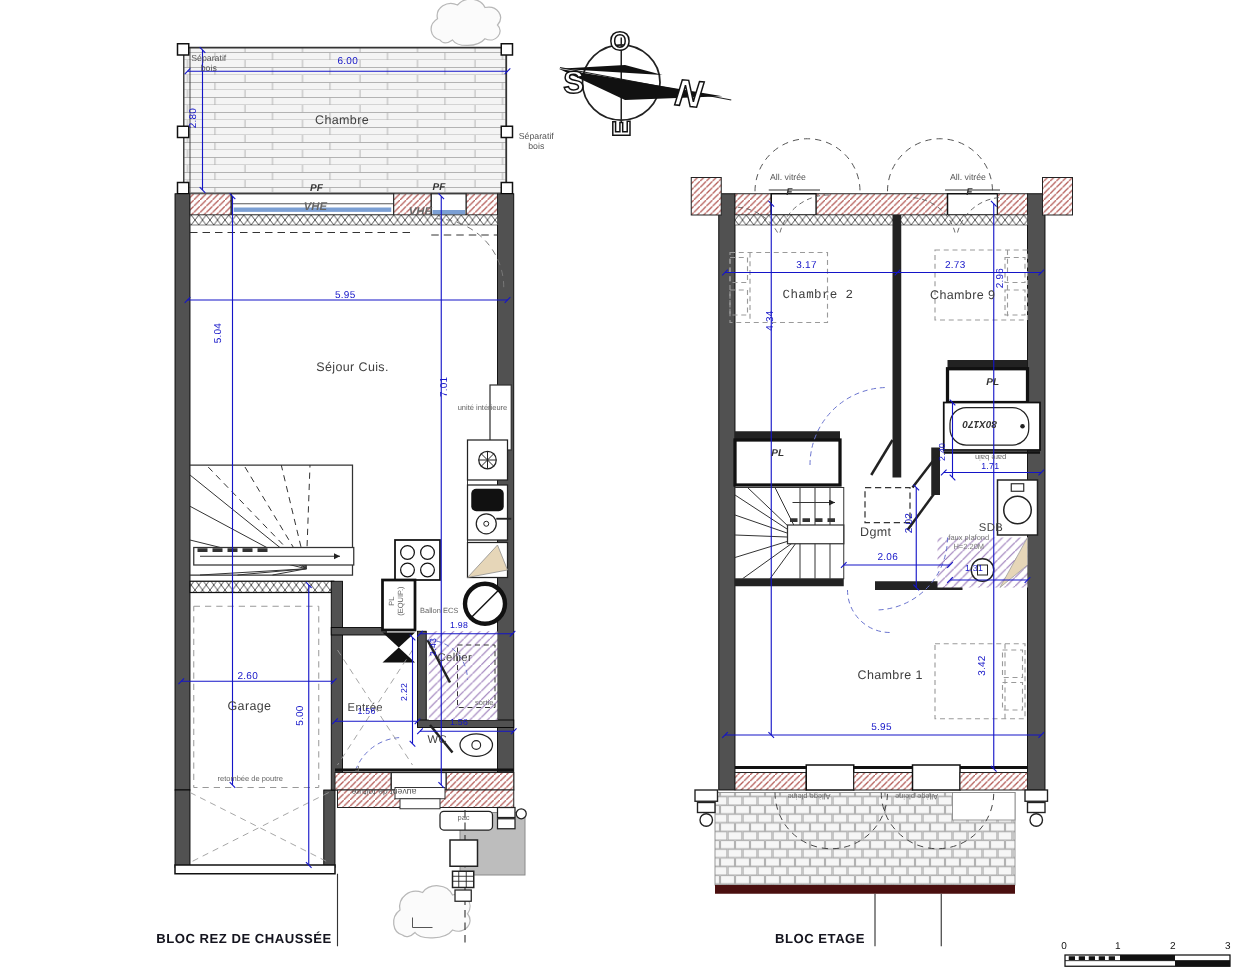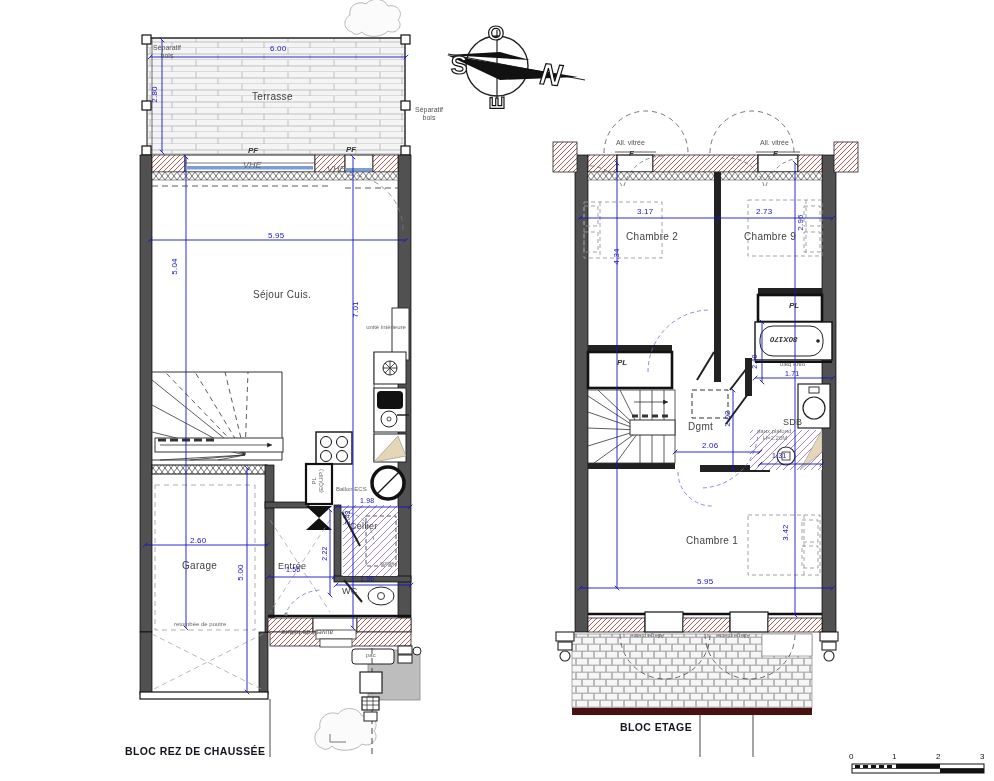--- a/index.html
+++ b/index.html
@@ -7,21 +7,21 @@
           font-family:"Liberation Sans",sans-serif;}
   svg{position:absolute;left:0;top:0;}
   .lbl{position:absolute;white-space:nowrap;color:#3a3a3a;}
   .room{font-size:10px;color:#3f3f3f;letter-spacing:.3px;}
   .room.sm{font-size:9px;}
   .dim{font-size:8px;color:#1414c8;letter-spacing:.2px;}
   .dim.xs{font-size:7px;}
   .tiny{font-size:7px;color:#555;}
   .micro{font-size:6px;color:#666;}
   .small{font-size:8px;color:#333;font-style:italic;font-weight:bold;}
-  .hand{font-size:9px;color:#666;font-style:italic;font-weight:normal;}
+  .hand{font-size:9px;color:#666;font-style:italic;font-weight:bold;}
   .wrap{white-space:normal;text-align:center;line-height:1.15;}
   .rot90{transform:rotate(-90deg);transform-origin:center;}
   .rot180{transform:rotate(180deg);transform-origin:center;}
   .title{font-size:10.5px;font-weight:bold;color:#14141e;letter-spacing:.4px;}
   .num{font-size:8px;color:#111;}
 </style>
 </head>
 <body>
 
 <div id="canvas">
@@ -342,21 +342,21 @@
   <text x="496" y="40" font-size="21">O</text>
   <text x="459" y="74" font-size="25">S</text>
   <text x="497" y="110" font-size="20" transform="rotate(-90 497 103)">E</text>
   <text x="551" y="85" font-size="30" font-style="italic" transform="rotate(6 551 75)">N</text>
 </g>
 </svg>
 
 <div class="lbl tiny wrap" style="left:151px;top:44px;width:32px;">Séparatif bois</div>
 <div class="lbl dim" style="left:270px;top:44px;">6.00</div>
 <div class="lbl dim rot90" style="left:146px;top:90px;">2.80</div>
-<div class="lbl room" style="left:252px;top:91px;">Terrasse</div>
+<div class="lbl room" style="left:252px;top:91px;">Chambre</div>
 <div class="lbl tiny wrap" style="left:413px;top:106px;width:32px;">Séparatif bois</div>
 <div class="lbl small" style="left:248px;top:146px;">PF</div>
 <div class="lbl small" style="left:346px;top:145px;">PF</div>
 <div class="lbl hand" style="left:243px;top:160px;">VHE</div>
 <div class="lbl hand" style="left:327px;top:164px;">VHE</div>
 <div class="lbl dim" style="left:268px;top:231px;">5.95</div>
 <div class="lbl dim rot90" style="left:166px;top:262px;">5.04</div>
 <div class="lbl room" style="left:253px;top:289px;">Séjour Cuis.</div>
 <div class="lbl dim rot90" style="left:347px;top:305px;">7.01</div>
 <div class="lbl micro wrap" style="left:364px;top:324px;width:44px;">unité intérieure</div>
@@ -380,40 +380,40 @@
 <div class="lbl micro" style="left:366px;top:652px;">pac</div>
 <div class="lbl title" style="left:125px;top:745px;">BLOC REZ DE CHAUSSÉE</div>
 
 <div class="lbl tiny" style="left:616px;top:139px;">All. vitrée</div>
 <div class="lbl small" style="left:629px;top:149px;">F</div>
 <div class="lbl tiny" style="left:760px;top:139px;">All. vitrée</div>
 <div class="lbl small" style="left:773px;top:149px;">F</div>
 <div class="lbl dim" style="left:637px;top:207px;">3.17</div>
 <div class="lbl dim" style="left:756px;top:207px;">2.73</div>
 <div class="lbl dim rot90" style="left:792px;top:218px;">2.96</div>
-<div class="lbl room" style="left:626px;top:231px;">Chambre 2</div>
+<div class="lbl room" style="left:626px;top:231px;font-family:Liberation Mono, monospace;">Chambre 2</div>
 <div class="lbl room" style="left:744px;top:231px;">Chambre 9</div>
 <div class="lbl dim rot90" style="left:608px;top:252px;">4.34</div>
 <div class="lbl small" style="left:789px;top:301px;">PL</div>
 <div class="lbl small rot180" style="left:770px;top:335px;">80X170</div>
 <div class="lbl micro rot180" style="left:780px;top:362px;">pare bain</div>
 <div class="lbl dim xs rot90" style="left:747px;top:358px;">2.40</div>
 <div class="lbl dim xs" style="left:785px;top:370px;">1.71</div>
 <div class="lbl room sm" style="left:783px;top:389px;margin-top:28px;">SDB</div>
 <div class="lbl micro wrap" style="left:746px;top:428px;width:58px;color:#777;">faux plafond H=2.20M</div>
 <div class="lbl dim xs" style="left:772px;top:452px;">1.31</div>
 <div class="lbl small" style="left:617px;top:358px;">PL</div>
 <div class="lbl room" style="left:688px;top:421px;">Dgmt</div>
 <div class="lbl dim rot90" style="left:719px;top:414px;">2.02</div>
 <div class="lbl dim" style="left:702px;top:441px;">2.06</div>
 <div class="lbl room" style="left:686px;top:535px;">Chambre 1</div>
 <div class="lbl dim rot90" style="left:777px;top:528px;">3.42</div>
 <div class="lbl dim" style="left:697px;top:577px;">5.95</div>
 <div class="lbl micro rot180" style="left:630px;top:633px;">Allège pleine</div>
 <div class="lbl micro rot180" style="left:716px;top:633px;">Allège pleine</div>
-<div class="lbl title" style="left:620px;top:721px;">BLOC ETAGE</div>
+<div class="lbl title" style="left:620px;top:745px;">BLOC ETAGE</div>
 
 <div class="lbl num" style="left:849px;top:752px;">0</div>
 <div class="lbl num" style="left:892px;top:752px;">1</div>
 <div class="lbl num" style="left:936px;top:752px;">2</div>
 <div class="lbl num" style="left:980px;top:752px;">3</div>
 
 </div>
 
 </body></html>

